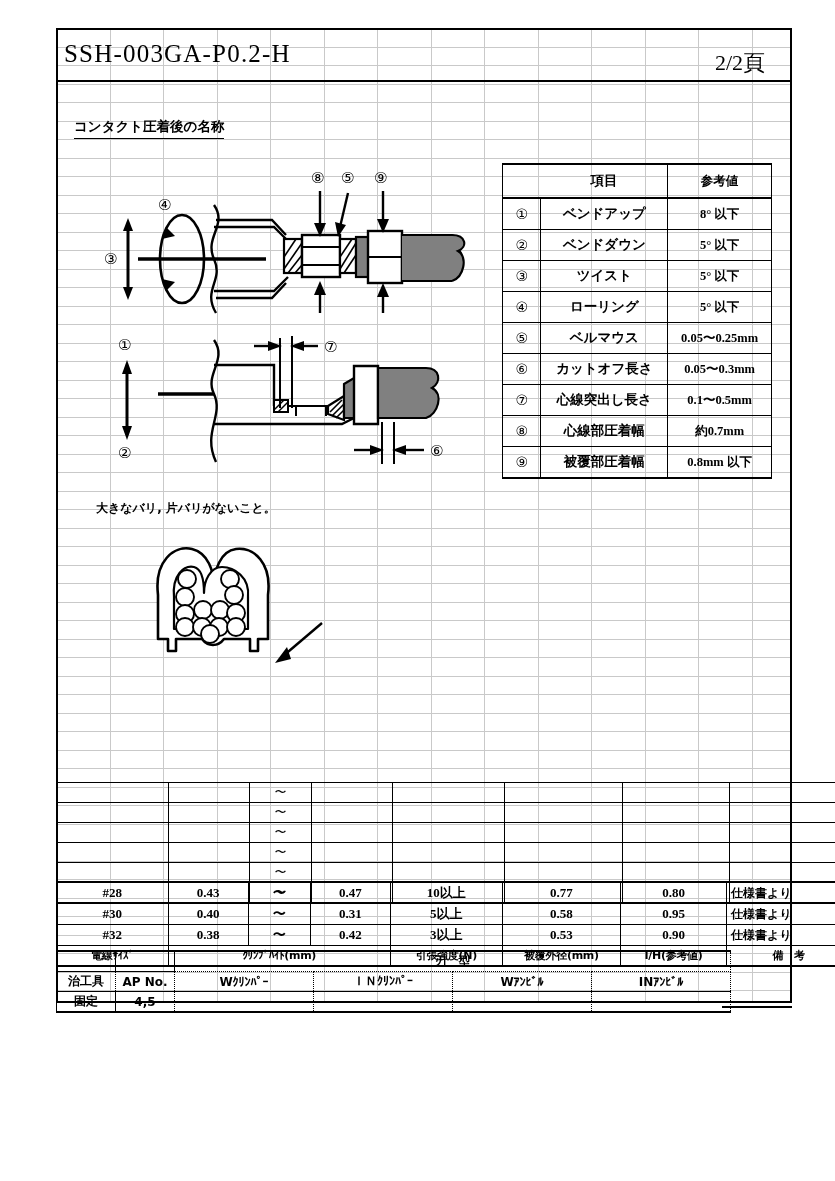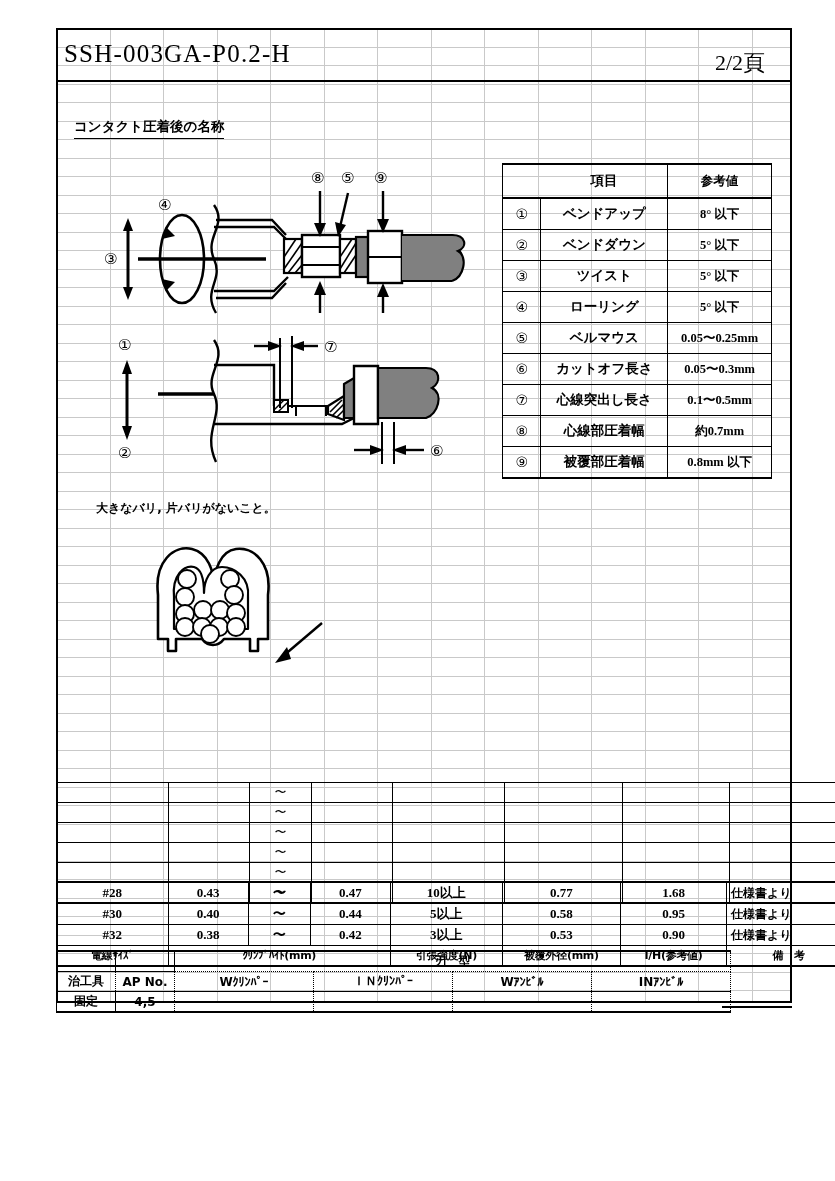--- a/index.html
+++ b/index.html
@@ -484,28 +484,28 @@
 
   <table class="dtable" id="wire-table">
     <tbody>
         <tr class="toprule">
       <td class="c1">#28</td>
       <td class="c2">0.43</td>
       <td class="c3">〜</td>
       <td class="c4">0.47</td>
       <td class="c5">10以上</td>
       <td class="c6">0.77</td>
-      <td class="c7">1.68</td>
+      <td class="c7">0.80</td>
       <td class="c8">仕様書より</td>
     </tr>
     <tr>
       <td class="c1">#30</td>
       <td class="c2">0.40</td>
       <td class="c3">〜</td>
-      <td class="c4">0.44</td>
+      <td class="c4">0.31</td>
       <td class="c5">5以上</td>
       <td class="c6">0.58</td>
       <td class="c7">0.95</td>
       <td class="c8">仕様書より</td>
     </tr>
     <tr>
       <td class="c1">#32</td>
       <td class="c2">0.38</td>
       <td class="c3">〜</td>
       <td class="c4">0.42</td>

